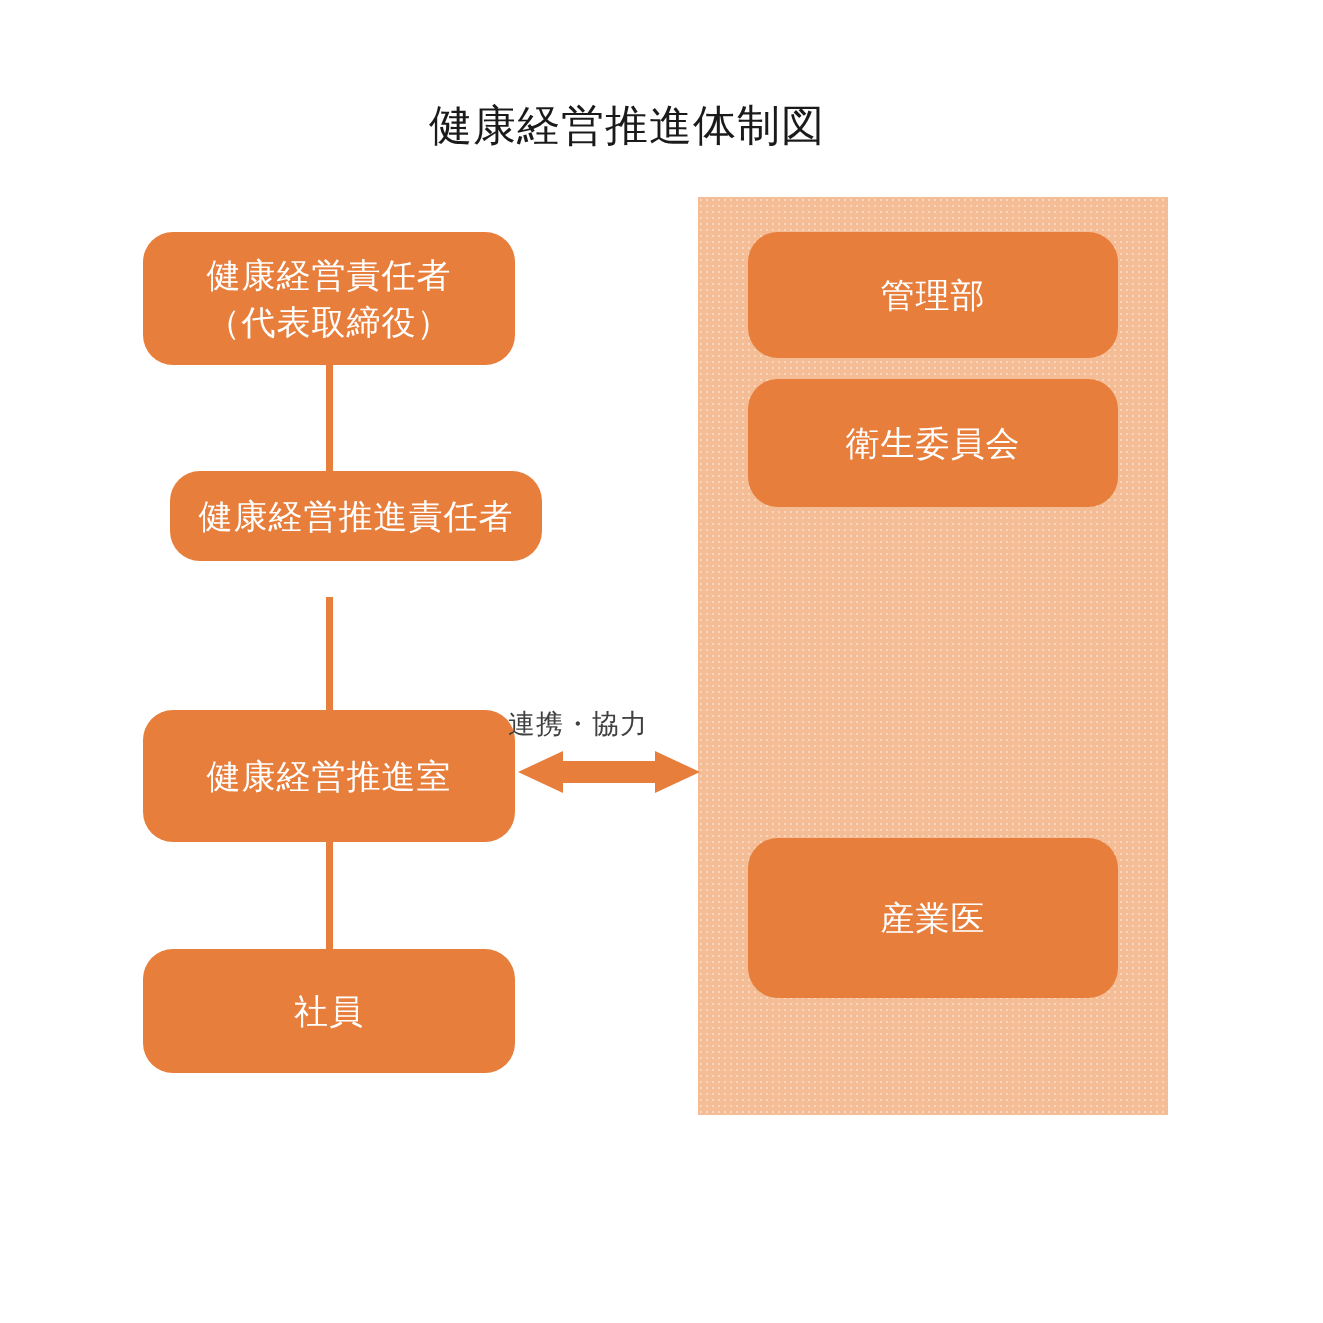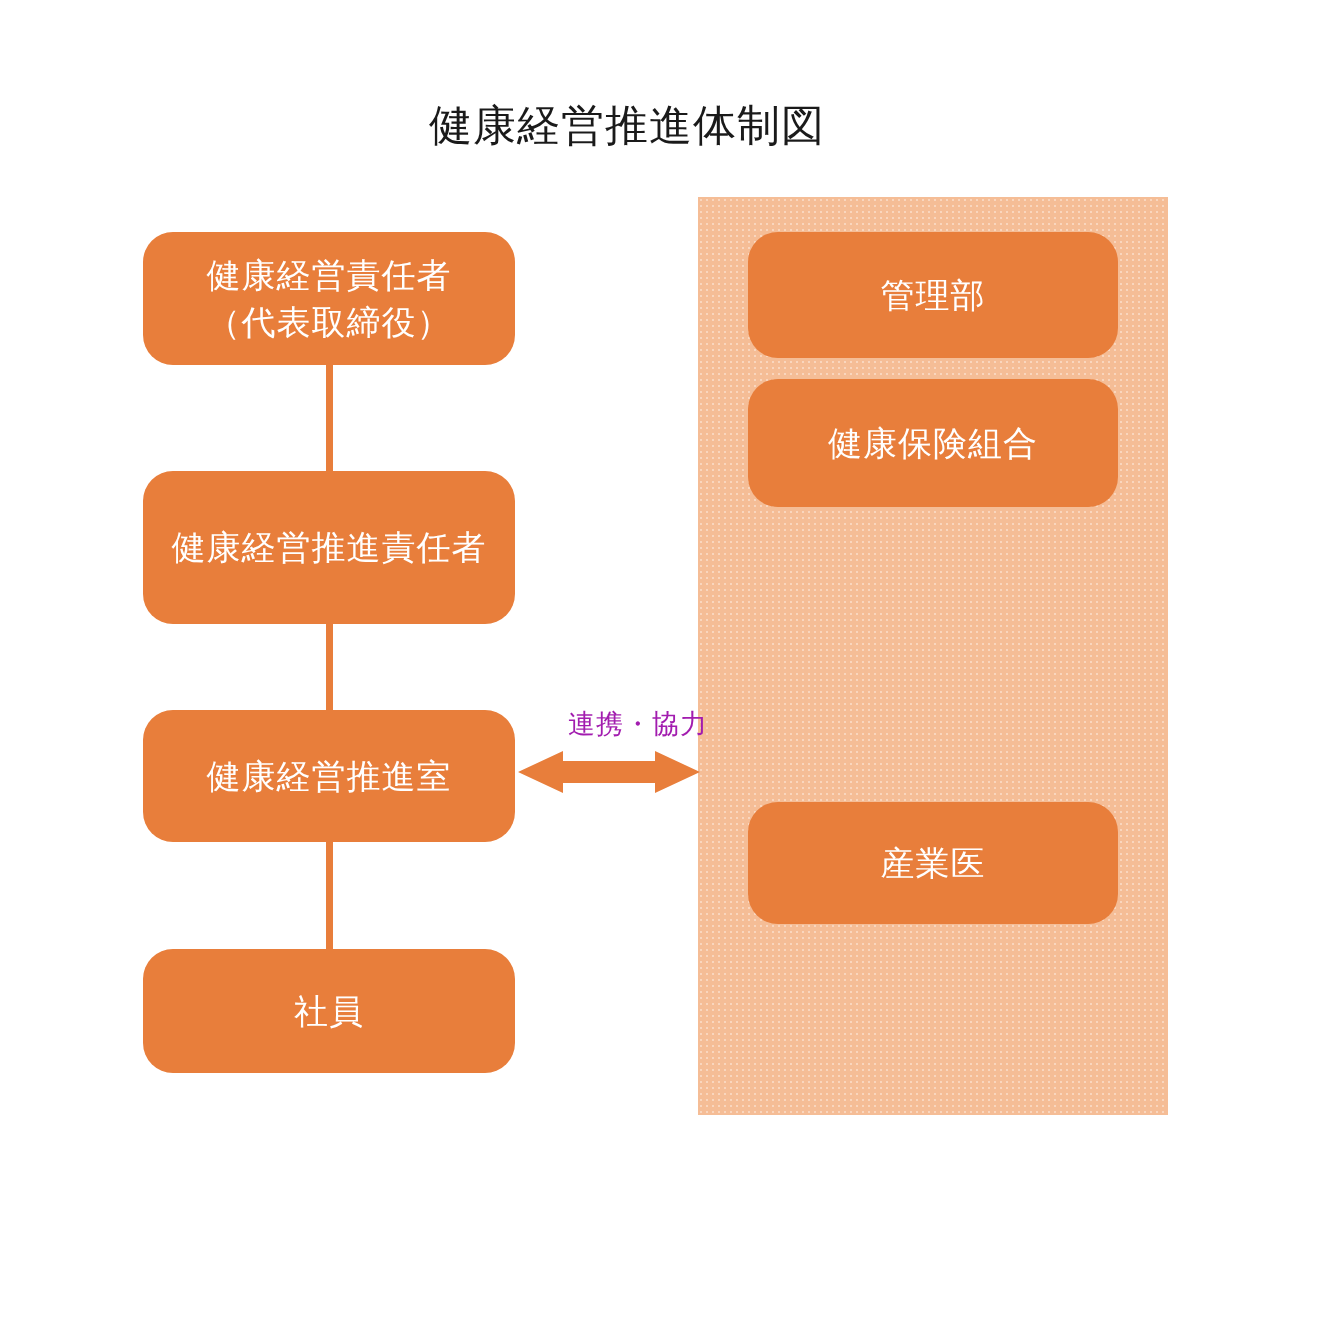--- a/index.html
+++ b/index.html
@@ -36,21 +36,21 @@
     align-items: center;
     justify-content: center;
     text-align: center;
     white-space: pre-line;
     line-height: 1.38;
     letter-spacing: 1px;
   }
   
   .left-node { left: 143px; width: 372px; }
   .lb1 { top: 232px; height: 133px; }
-  .lb2 { top: 471px; height: 153px; }
+  .lb2 { top: 471px; height: 90px; margin-left: 27px; }
   .lb3 { top: 710px; height: 132px; }
   .lb4 { top: 949px; height: 124px; }
   
   .conn {
     position: absolute;
     left: 326px;
     width: 7px;
     background: #E87E3B;
   }
   .c1 { top: 358px; height: 114px; }
@@ -65,40 +65,40 @@
     height: 918px;
     background-color: #F5BD96;
     background-image: radial-gradient(rgba(255,255,255,0.38) 1px, rgba(255,255,255,0) 1.5px);
     background-size: 6px 6px;
   }
   
   .right-node { left: 748px; width: 370px; }
   .rb1 { top: 232px; height: 126px; }
   .rb2 { top: 379px; height: 128px; }
   .rb3 { top: 527px; height: 128px; }
-  .rb4 { top: 802px; height: 122px; }
+  .rb4 { top: 838px; height: 160px; }
   .rb5 { top: 949px; height: 128px; }
   
   .arrow-svg {
     position: absolute;
     left: 518px;
     top: 751px;
     width: 182px;
     height: 42px;
   }
   .arrow-svg polygon { fill: #E87E3B; }
   .arrow-label {
     position: absolute;
     left: 508px;
     top: 708px;
     width: 200px;
-    text-align: right;
+    text-align: left;
     font-size: 27px;
     line-height: 32px;
-    color: #a21caf;
+    color: #404040;
     letter-spacing: 1px;
   }
 </style>
 </head>
 <body>
 
 <div class="canvas">
 
   <h1 class="title">健康経営推進体制図</h1>
 
@@ -106,21 +106,21 @@
 （代表取締役）</div>
   <div class="conn c1"></div>
   <div class="node left-node lb2">健康経営推進責任者</div>
   <div class="conn c2"></div>
   <div class="node left-node lb3">健康経営推進室</div>
   <div class="conn c3"></div>
   <div class="node left-node lb4">社員</div>
 
   <div class="panel"></div>
   <div class="node right-node rb1">管理部</div>
-  <div class="node right-node rb2">健康保険組合</div>
+  <div class="node right-node rb2">衛生委員会</div>
   <div class="node right-node rb4">産業医</div>
 
   <div class="arrow-label">連携・協力</div>
   <svg class="arrow-svg" viewBox="0 0 182 42" xmlns="http://www.w3.org/2000/svg" preserveAspectRatio="none">
     <polygon points="0,21 45,0 45,10 137,10 137,0 182,21 137,42 137,32 45,32 45,42"></polygon>
   </svg>
 
 </div>
 
 </body></html>

